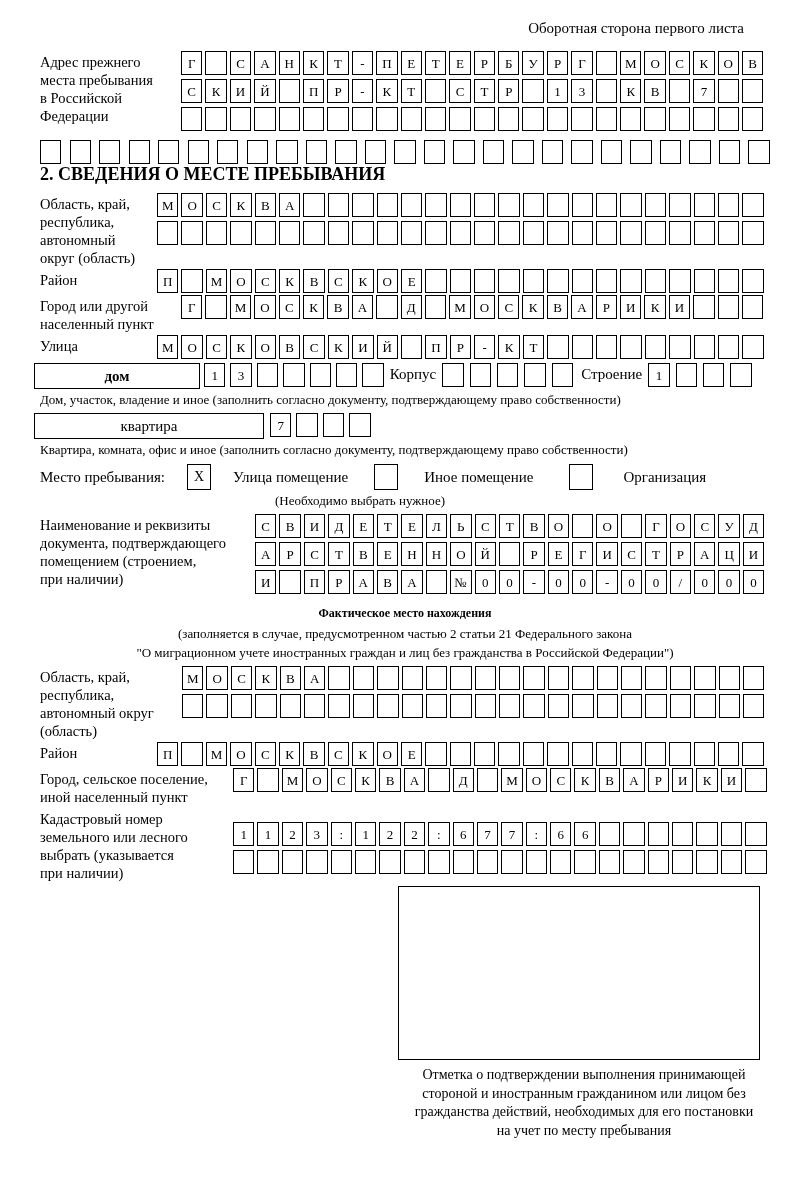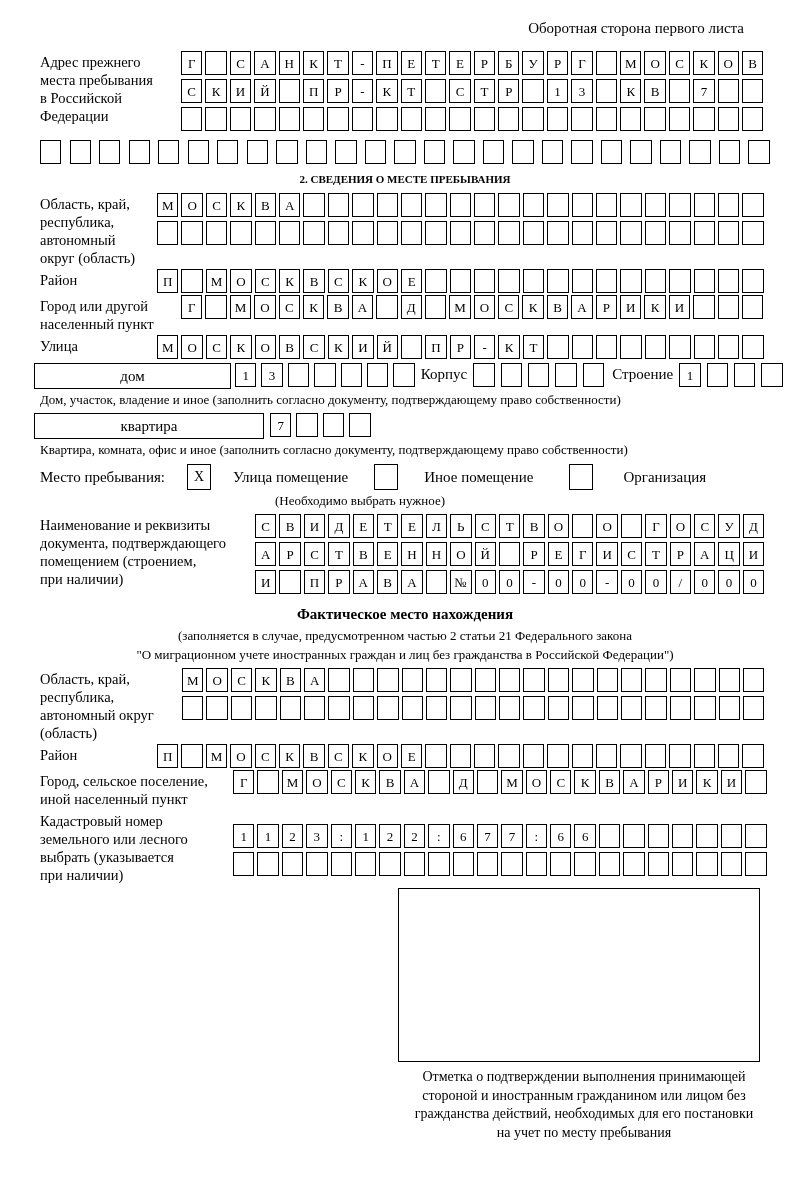--- a/index.html
+++ b/index.html
@@ -11,26 +11,26 @@
   .w117{width:117px;}.w141{width:141px;}.w142{width:142px;}
   .w193{width:193px;}.w215{width:215px;}
   .grids{flex:1;}
   .grids .cellrow{margin-bottom:4px;}
   .cellrow{display:flex;gap:3px;}
   .cell{flex-shrink:0;box-sizing:border-box;width:21.4px;height:24px;border:1.6px solid #000;
         display:flex;align-items:center;justify-content:center;font-size:13px;line-height:13px;}
   .spread{width:100%;justify-content:space-between;margin-top:5px;}
   .note{font-size:13px;margin:3px 0 5px;}
   .center{text-align:center;}
-  .heading{text-align:center;font-weight:bold;font-size:11px;margin:9px 0 8px;}
-  .subhead{text-align:center;font-weight:bold;font-size:15px;margin:8px 0 5px;}
+  .heading{font-weight:bold;font-size:18px;margin:0 0 8px;}
+  .subhead{text-align:center;font-weight:bold;font-size:12px;margin:8px 0 5px;}
   .houserow{display:flex;align-items:flex-start;margin:4px 0 3px -6px;}
   .labelbox{flex-shrink:0;box-sizing:border-box;height:26px;border:1.6px solid #000;
             display:flex;align-items:center;justify-content:center;font-size:15px;}
-  .bw170{width:197px;}.bw200{width:230px;}
+  .bw170{width:166px;font-weight:bold;}.bw200{width:230px;}
   .inline-lbl{padding-top:3px;}
   .ml4{margin-left:4px;}.ml6{margin-left:6px;}.ml8{margin-left:8px;}
   .g5{gap:5px;}.g6{gap:6px;}
   .mr6{margin-right:6px;}
   .stayrow{display:flex;align-items:center;margin:6px 0 2px;gap:12px;}
   .stay-lbl{flex-shrink:0;}
   .checkbox{flex-shrink:0;box-sizing:border-box;width:24px;height:26px;border:1.6px solid #000;
             display:inline-flex;align-items:center;justify-content:center;font-size:14px;}
   .cbx1{margin-left:10px;}.cbx2{margin-left:14px;}.cbx3{margin-left:24px;}
   .opt1{margin-left:10px;}.opt2{margin-left:14px;}.opt3{margin-left:18px;}

